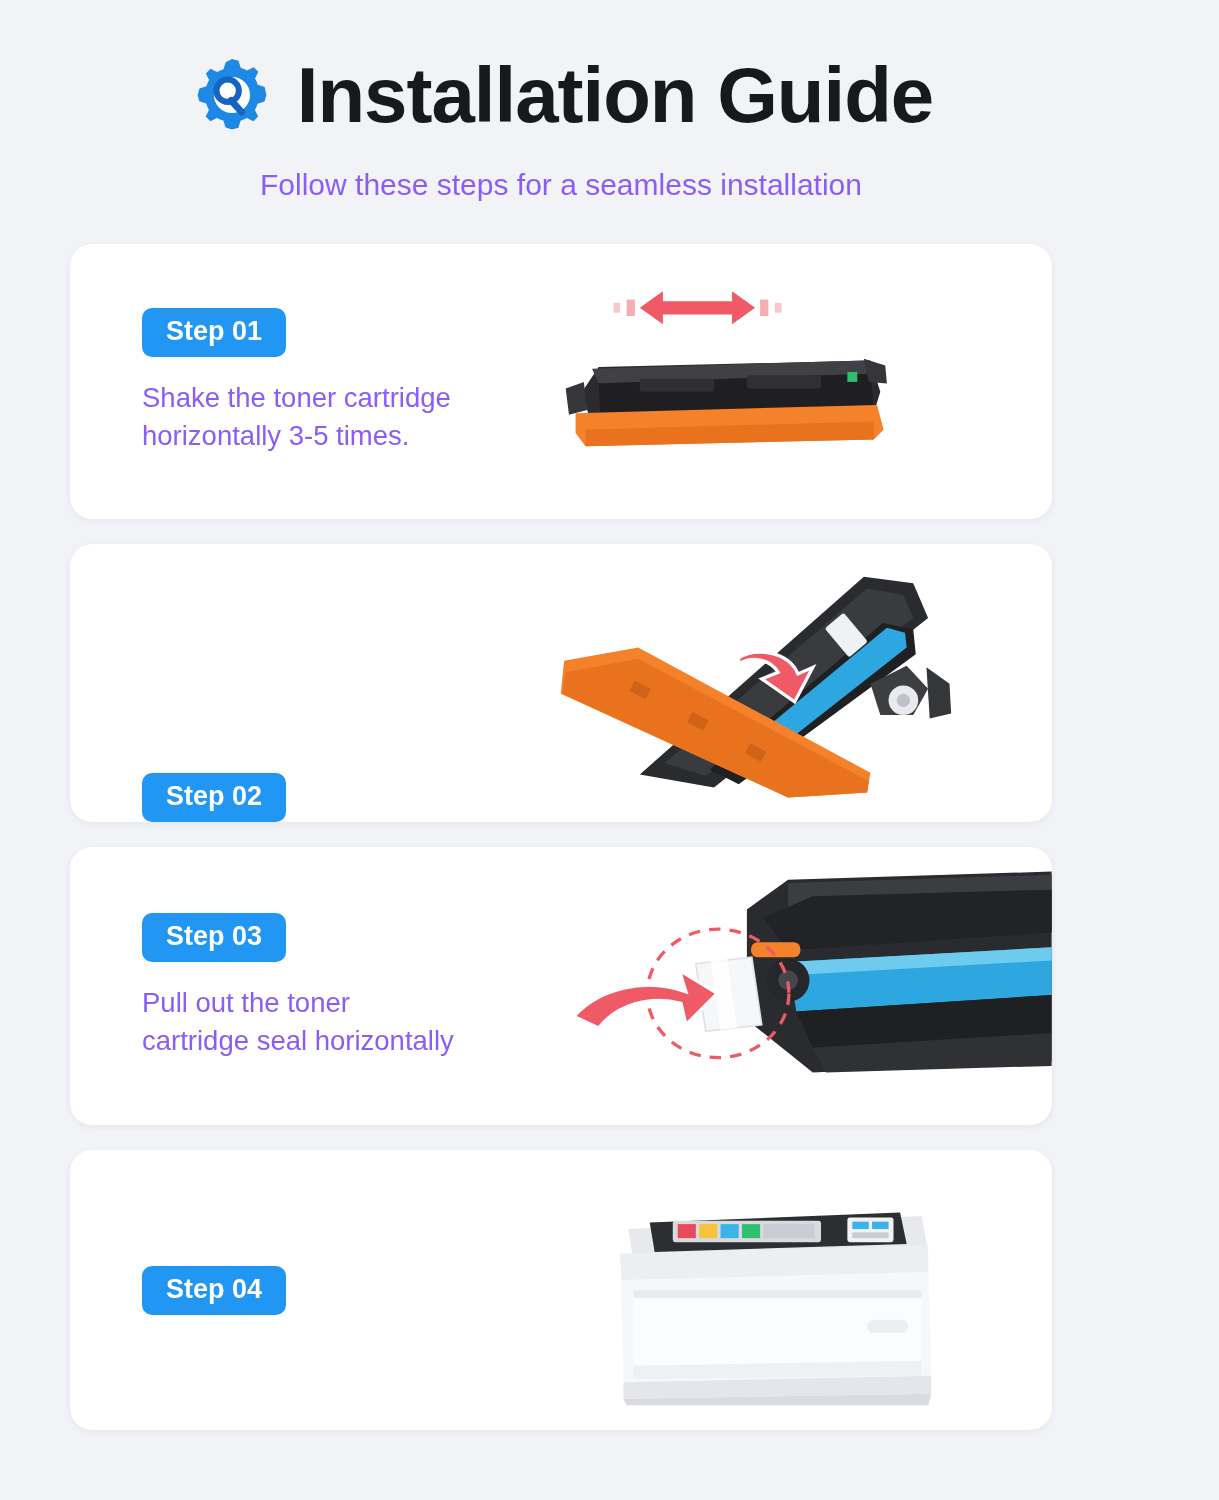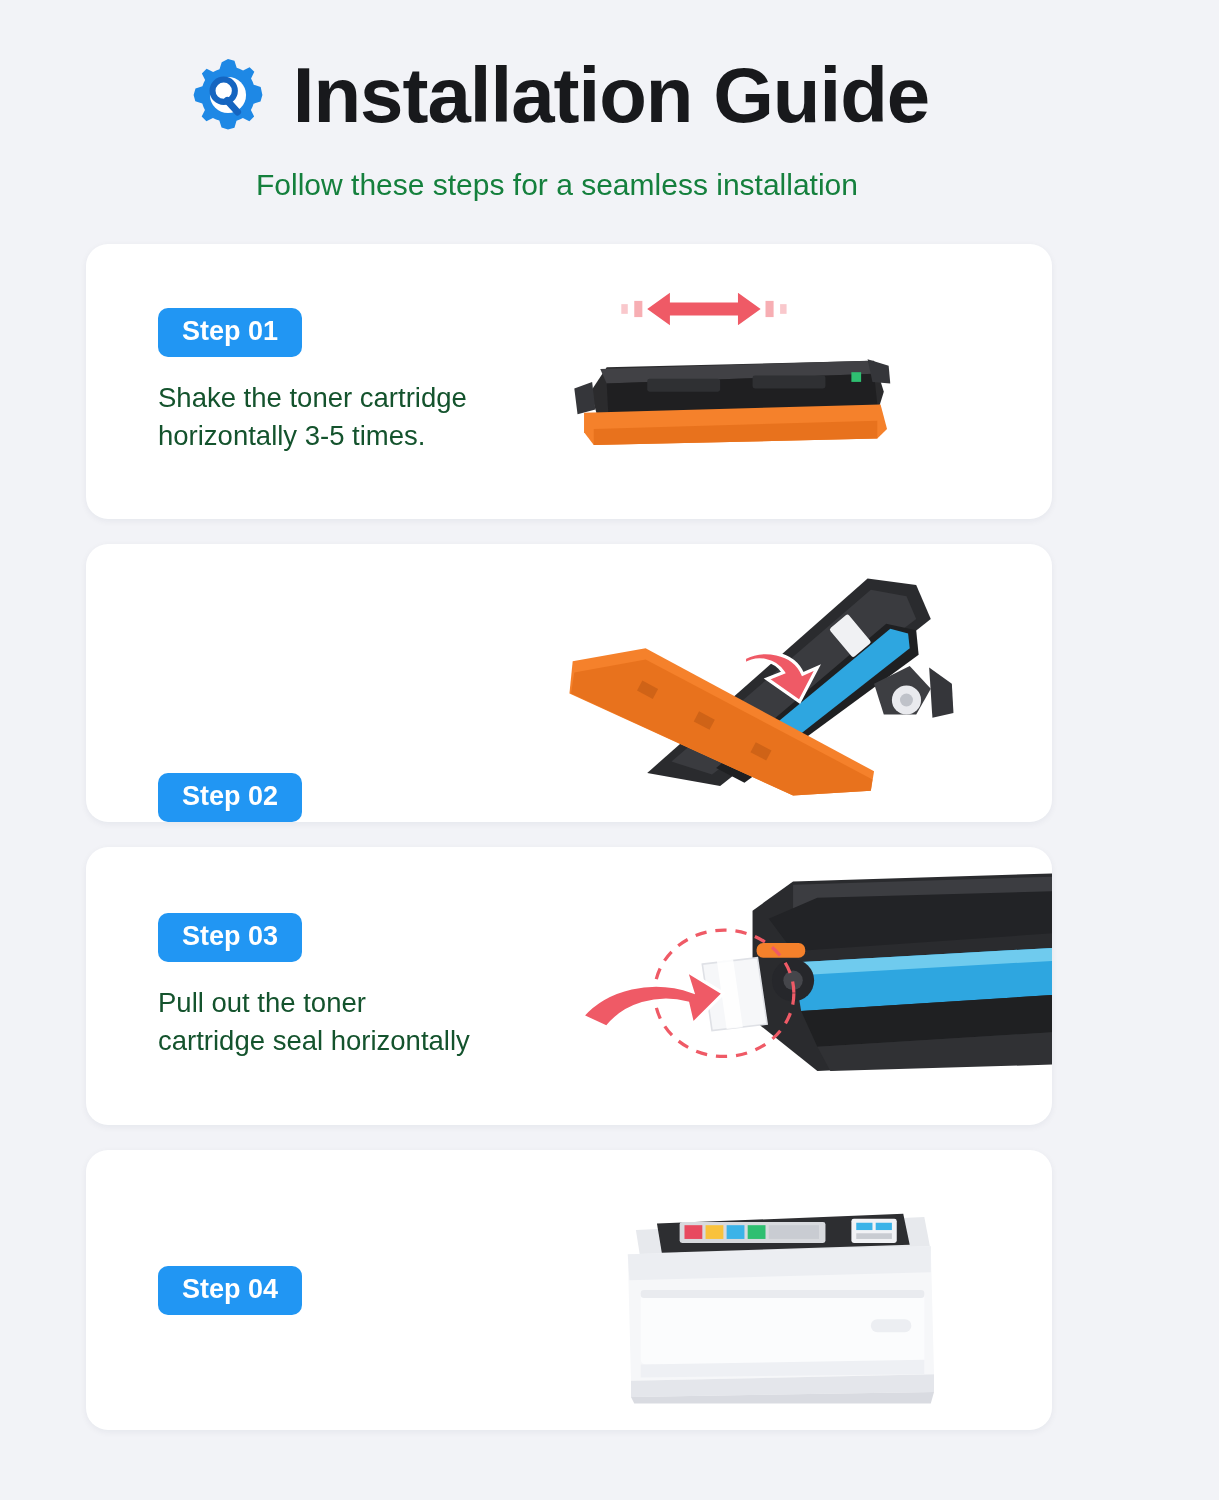--- a/index.html
+++ b/index.html
@@ -8,20 +8,21 @@
     padding: 0;
     background: #f2f3f7;
     font-family: "Liberation Sans", sans-serif;
   }
   .page {
     width: 1114px;
     height: 1500px;
     position: relative;
     background: #f2f3f7;
     overflow: hidden;
+    padding-left: 8px;
   }
 
   
   .header {
     padding-top: 52px;
     text-align: center;
   }
   .title-row {
     display: flex;
     align-items: center;
@@ -33,32 +34,31 @@
     font-size: 78px;
     font-weight: bold;
     color: #18191c;
     letter-spacing: -1px;
     line-height: 1;
     margin: 0;
   }
   .subtitle {
     margin-top: 30px;
     font-size: 30px;
-    color: #15803d;
+    color: #8b5cf6;
     font-weight: normal;
   }
 
   
   .cards {
     margin-top: 42px;
     padding: 0 62px;
     display: flex;
     flex-direction: column;
     gap: 25px;
-    margin-left: 24px;
   }
   .card {
     position: relative;
     background: #ffffff;
     border-radius: 22px;
     box-shadow: 0 2px 7px rgba(25,30,60,0.06);
     overflow: hidden;
     display: flex;
     align-items: center;
   }
@@ -79,21 +79,21 @@
     font-size: 27px;
     font-weight: bold;
     padding: 10px 24px 12px;
     border-radius: 10px;
     line-height: 1;
   }
   .step-desc {
     margin-top: 22px;
     font-size: 27.5px;
     line-height: 1.38;
-    color: #14532d;
+    color: #8b5cf6;
     white-space: pre-line;
     font-weight: normal;
   }
 
   .card-art {
     position: absolute;
     right: 0;
     top: 0;
     bottom: 0;
     width: 52%;

